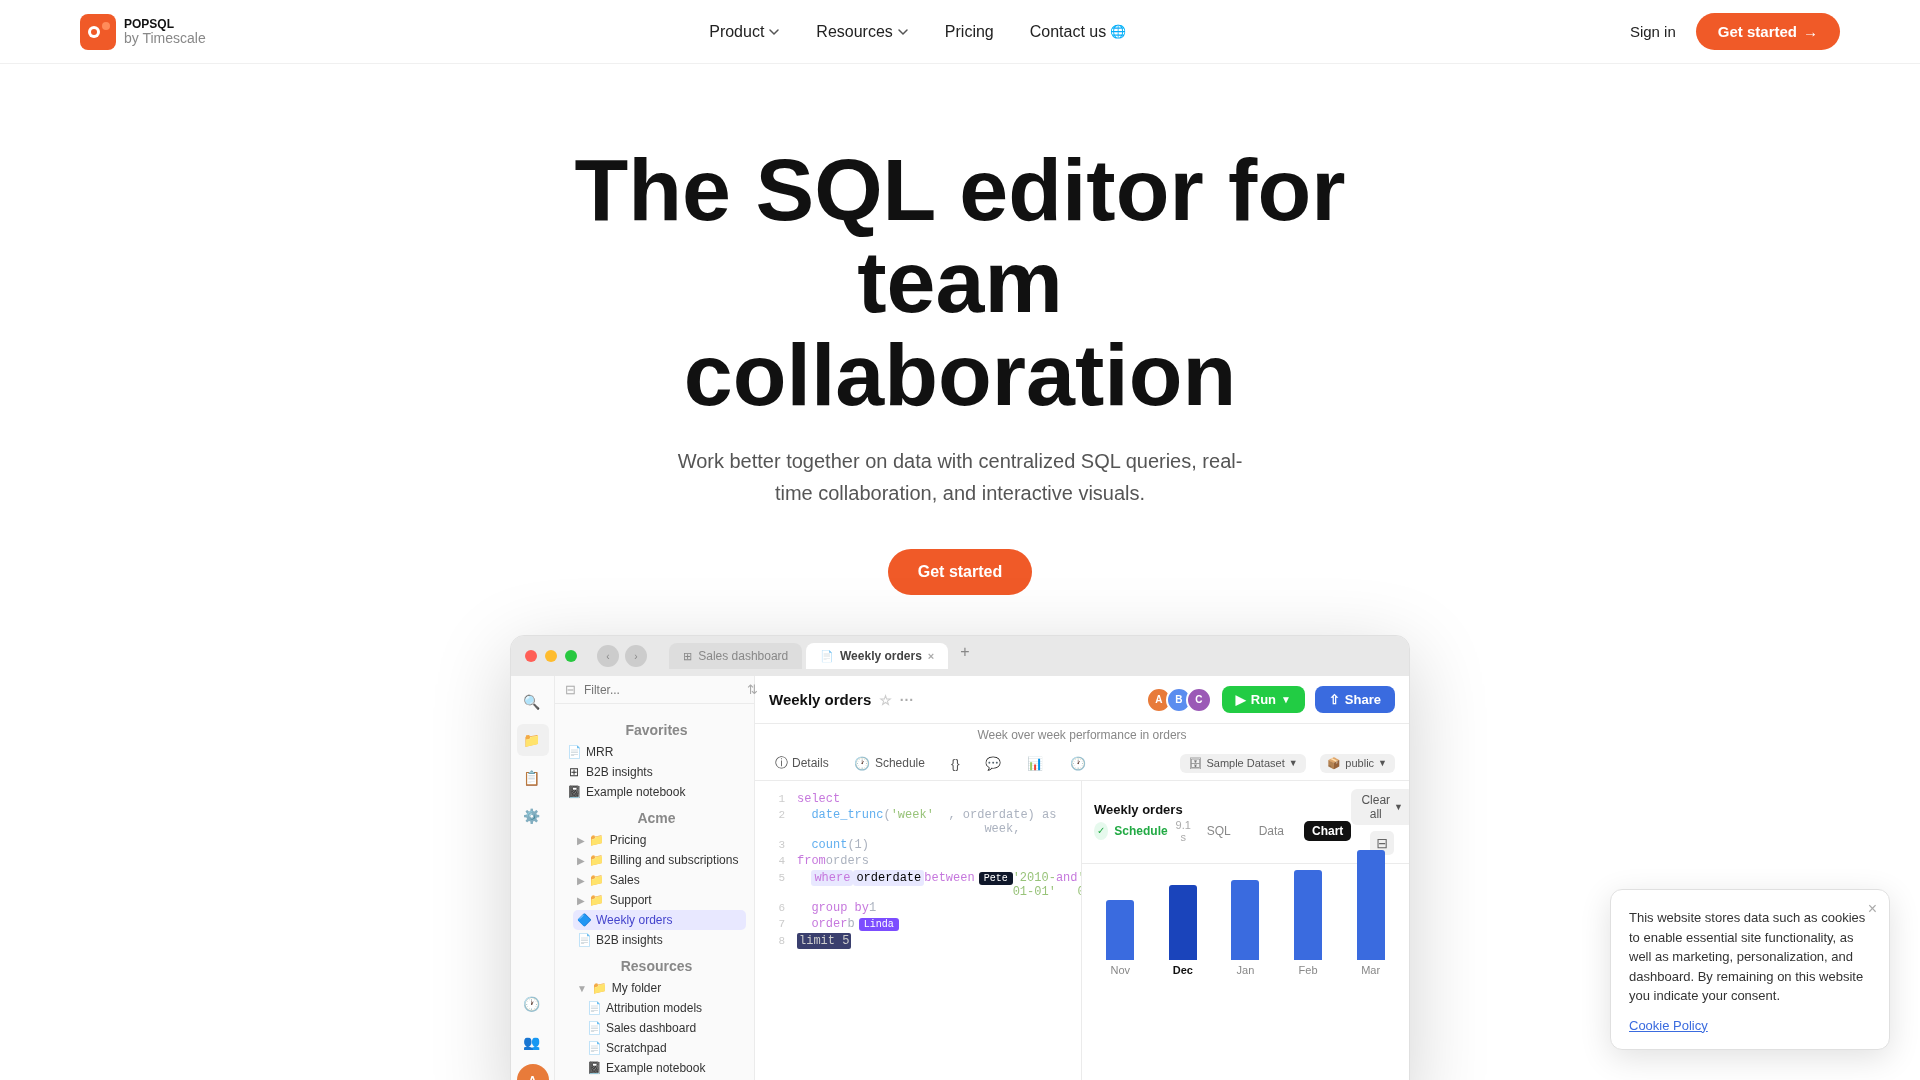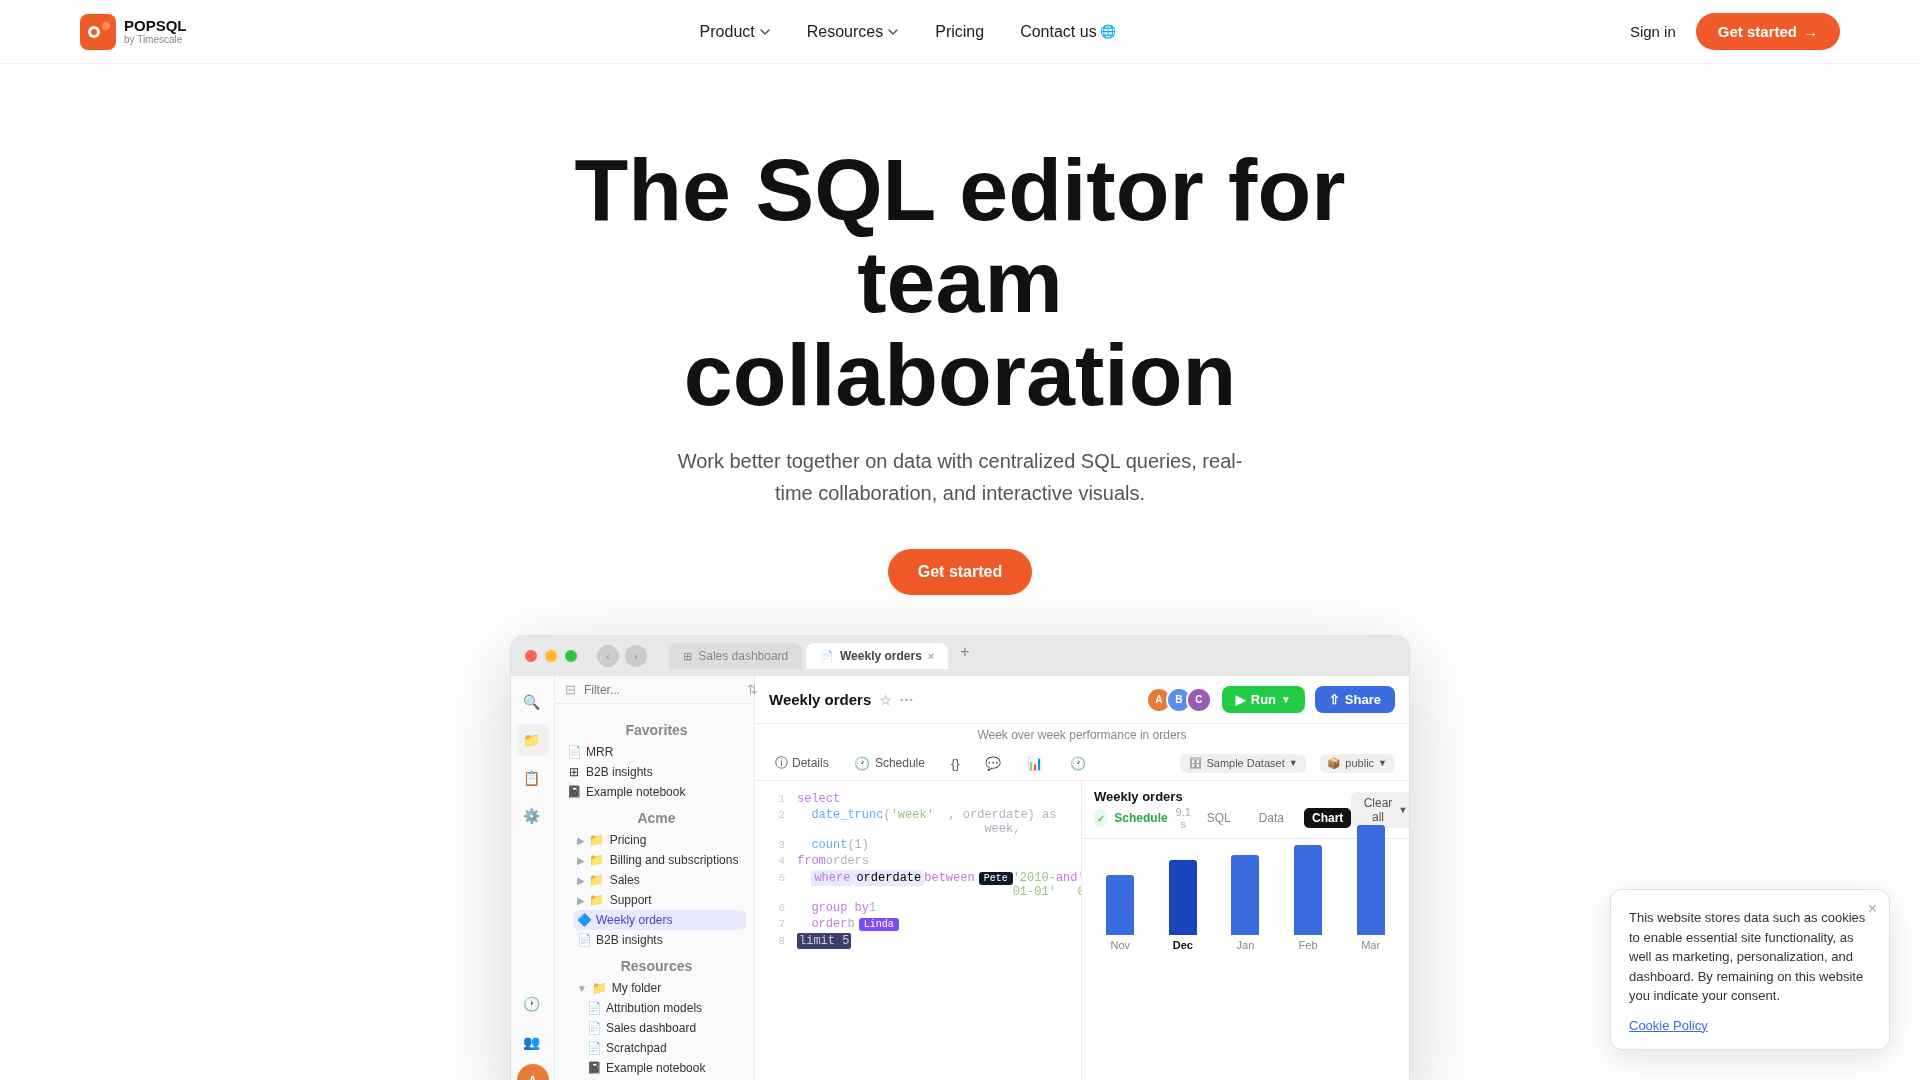--- a/index.html
+++ b/index.html
@@ -137,22 +137,22 @@
 
 <nav>
   <div class="nav-logo">
     <svg class="nav-logo-icon" viewBox="0 0 36 36" fill="none" xmlns="http://www.w3.org/2000/svg">
       <rect width="36" height="36" rx="8" fill="#f05a28"></rect>
       <circle cx="14" cy="18" r="6" fill="white"></circle>
       <circle cx="14" cy="18" r="3" fill="#f05a28"></circle>
       <circle cx="26" cy="12" r="4" fill="#ff8c5a"></circle>
     </svg>
     <div>
-      <div style="font-weight:800;font-size:15px;color:#111;line-height:1.1;">POPSQL</div>
-      <div style="font-size:10px;color:#888;line-height:1;">by Timescale</div>
+      <div style="font-weight:800;font-size:12px;color:#111;line-height:1.1;">POPSQL</div>
+      <div style="font-size:14px;color:#888;line-height:1;">by Timescale</div>
     </div>
   </div>
 
   <div class="nav-links">
     <a class="nav-link">
       <span>Product</span>
       <svg viewBox="0 0 12 12" fill="none">
           <path d="M2 4l4 4 4-4" stroke="#555" stroke-width="1.5" stroke-linecap="round"></path>
         </svg>
     </a>
@@ -437,21 +437,21 @@
                     <span class="success-badge">✓</span>
                     <span class="success-text">Schedule</span>
                     <span class="success-time">9.1 s</span>
                     <div class="result-right">
                       <span class="result-tab">SQL</span>
                       <span class="result-tab">Data</span>
                       <span class="result-tab active">Chart</span>
                     </div>
                   </div>
                 </div>
-                <div style="display:flex;align-items:center;gap:6px;">
+                <div style="display:flex;align-items:center;gap:6px;flex-direction:column;">
                   <button class="clear-all-btn">
                     <span>Clear all</span>
                     <span style="font-size:9px;">▼</span>
                   </button>
                   <button class="collapse-btn">⊟</button>
                 </div>
               </div>
 
               <div class="chart-area">
                 <div id="chart-bars" class="chart-bars">

